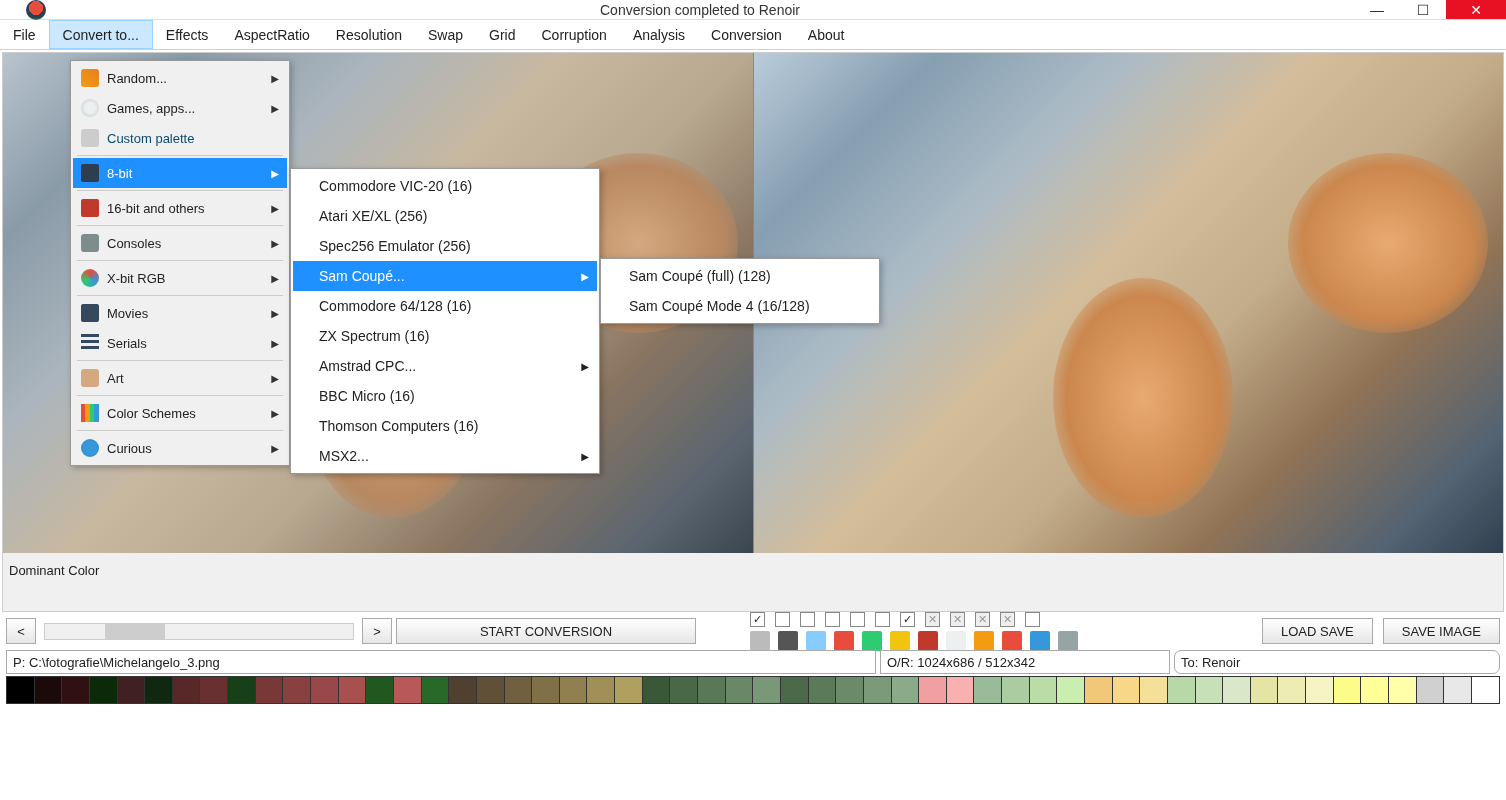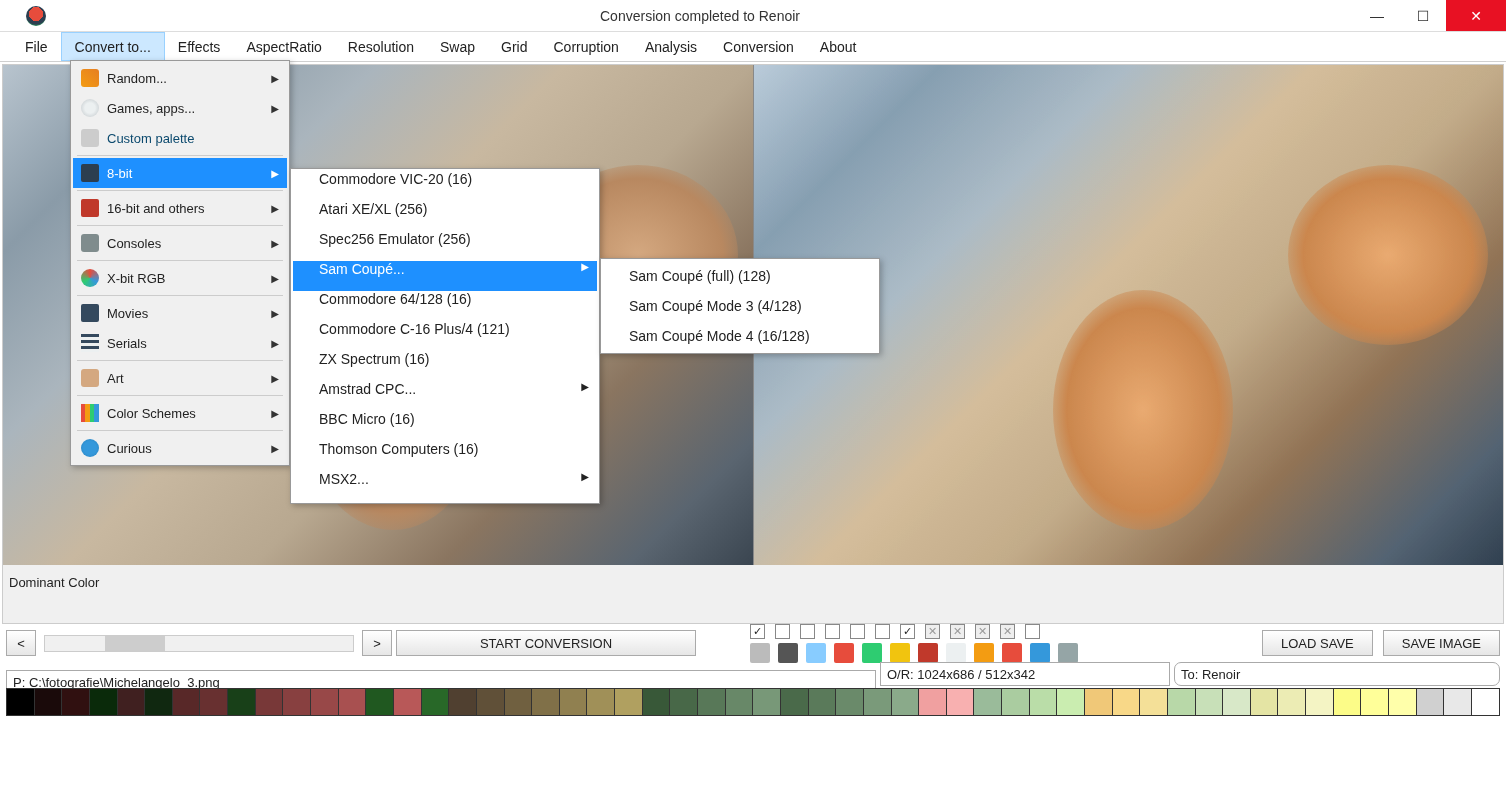--- a/index.html
+++ b/index.html
@@ -1,63 +1,63 @@
 <!DOCTYPE html>
 <html><head>
 <meta charset="utf-8">
 <style>
 *{box-sizing:border-box;margin:0;padding:0;}
 body{font-family:"Segoe UI",Tahoma,sans-serif;font-size:13px;background:#fff;color:#222;overflow:hidden;width:1506px;height:800px;position:relative;}
-.titlebar{height:32px;display:flex;align-items:center;border-bottom:1px solid #ddd;position:relative;padding-left:18px;}
+.titlebar{height:20px;display:flex;align-items:center;border-bottom:1px solid #ddd;position:relative;padding-left:18px;}
 .titlebar .app-icon{width:20px;height:20px;margin-left:8px;background:radial-gradient(circle at 50% 40%,#e74c3c 0 45%,#2c3e50 45% 65%,#27ae60 80%);border-radius:50%;}
 .titlebar .title{flex:1;text-align:center;font-size:14px;color:#333;}
 .winbtns{display:flex;height:100%;}
 .winbtn{width:46px;display:flex;align-items:center;justify-content:center;font-size:14px;color:#333;}
 .winbtn.close{background:#e81123;color:#fff;width:60px;}
-.menubar{height:30px;display:flex;align-items:stretch;border-bottom:1px solid #d0d0d0;padding:0 12px;}
+.menubar{height:30px;display:flex;align-items:stretch;border-bottom:1px solid #d0d0d0;padding:0 0;}
 .menubar .mitem{padding:0 13px;display:flex;align-items:center;font-size:14px;color:#222;cursor:default;}
 .menubar .mitem.active{background:#cce8ff;border:1px solid #99d1ff;}
 .content{position:relative;height:560px;background:#f0f0f0;border:1px solid #ccc;margin:2px;}
 .imgpane{display:flex;height:500px;}
 .half{flex:1;position:relative;overflow:hidden;background:linear-gradient(135deg,#b8c4ce 0%,#8a9ba8 15%,#aab5bd 30%,#c8b8a0 45%,#b8a890 60%,#8a7560 75%,#5a6570 90%,#3a4550 100%);border-right:1px solid #888;}
 .half:last-child{border-right:none;filter:saturate(1.3) contrast(1.1);}
 .figure{position:absolute;background:radial-gradient(ellipse,#d4a880 0%,#b88860 60%,transparent 80%);border-radius:50%;}
 .f1{width:180px;height:240px;left:40%;top:45%;}
 .f2{width:200px;height:180px;right:2%;top:20%;}
 .dominant{position:absolute;left:6px;top:510px;font-size:13px;color:#222;}
 .dropdown{position:absolute;left:70px;top:60px;width:220px;background:#f0f0f0;border:1px solid #999;box-shadow:2px 2px 6px rgba(0,0,0,.25);z-index:10;padding:2px;}
 .ditem{height:30px;display:flex;align-items:center;padding:0 8px;position:relative;cursor:default;}
 .ditem .icon{width:18px;height:18px;margin-right:8px;flex-shrink:0;}
 .ditem .arrow{position:absolute;right:8px;font-size:10px;color:#333;}
 .ditem.sel{background:#1e90ff;color:#fff;}
 .ditem.sel .arrow{color:#fff;}
 .ditem.disabled{color:#0c4a6e;}
 .dsep{height:1px;background:#ccc;margin:2px 4px;}
 .submenu1{position:absolute;left:290px;top:168px;width:310px;background:#fff;border:1px solid #999;box-shadow:2px 2px 6px rgba(0,0,0,.25);z-index:11;padding:2px;}
-.submenu1 .sitem{height:30px;display:flex;align-items:flex-start;padding:0 26px;font-size:14px;position:relative;cursor:default;}
+.submenu1 .sitem{height:30px;display:flex;align-items:center;padding:0 26px;font-size:14px;position:relative;cursor:default;}
 .submenu1 .sitem.sel{background:#1e90ff;color:#fff;}
 .submenu1 .sitem .arrow{position:absolute;right:8px;font-size:10px;}
 .submenu2{position:absolute;left:600px;top:258px;width:280px;background:#fff;border:1px solid #999;box-shadow:2px 2px 6px rgba(0,0,0,.25);z-index:12;padding:2px;}
 .submenu2 .sitem{height:30px;display:flex;align-items:center;padding:0 26px;font-size:14px;cursor:default;}
 .bottombar{height:60px;padding:2px 6px;}
 .ctrlrow{display:flex;align-items:center;height:30px;gap:4px;}
 .navbtn{width:30px;height:26px;border:1px solid #aaa;background:linear-gradient(#fff,#e6e6e6);display:flex;align-items:center;justify-content:center;font-size:13px;}
 .scrollgap{flex:0 0 310px;height:17px;background:#f0f0f0;border:1px solid #ccc;margin:0 4px;position:relative;}
 .scrollgap .thumb{position:absolute;left:60px;width:60px;height:100%;background:#cdcdcd;}
 .startbtn{flex:0 0 300px;height:26px;border:1px solid #aaa;background:linear-gradient(#fff,#e6e6e6);display:flex;align-items:center;justify-content:center;font-size:13px;}
 .checkrow{display:flex;gap:10px;margin-left:30px;}
 .cb{width:15px;height:15px;border:1px solid #888;background:#fff;display:flex;align-items:center;justify-content:center;font-size:11px;}
 .cb.x{background:#eee;color:#999;}
 .iconrow{display:flex;gap:8px;margin-left:30px;}
 .tbicon{width:20px;height:20px;border-radius:2px;}
 .bigbtn{height:26px;padding:0 18px;border:1px solid #aaa;background:linear-gradient(#fff,#e6e6e6);display:flex;align-items:center;justify-content:center;font-size:13px;margin-left:auto;}
 .bigbtn+.bigbtn{margin-left:6px;}
 .statusrow{display:flex;margin-top:4px;gap:4px;}
 .statusbox{height:24px;border:1px solid #aaa;background:#fff;padding:2px 6px;font-size:13px;display:flex;align-items:center;}
-.statusbox.p{flex:0 0 870px;margin-top:8px;}
+.statusbox.p{flex:0 0 870px;}
 .statusbox.o{flex:0 0 290px;}
 .statusbox.t{flex:1;border-radius:7px;}
 .palette{height:32px;padding:2px 6px;display:flex;}
 .sw{flex:1;border:1px solid #333;border-right:none;}
 .sw:last-child{border-right:1px solid #333;}
 .ic-dice{background:linear-gradient(45deg,#f39c12,#e67e22);border-radius:3px;}
 .ic-joy{background:radial-gradient(circle,#ecf0f1 40%,#bdc3c7);border-radius:50%;}
 .ic-pal{background:#ccc;border-radius:3px;}
 .ic-chip{background:#2c3e50;border-radius:2px;}
 .ic-disk{background:#c0392b;border-radius:2px;}
@@ -190,43 +190,39 @@
       <span>Spec256 Emulator (256)</span>
     </div>
     <div class="sitem sel">
       <span>Sam Coupé...</span>
       <span class="arrow">▶</span>
     </div>
     <div class="sitem">
       <span>Commodore 64/128 (16)</span>
     </div>
     <div class="sitem">
-      <span>Commodore C-16  Plus/4 (121)</span>
-    </div>
-    <div class="sitem">
       <span>ZX Spectrum (16)</span>
     </div>
     <div class="sitem">
       <span>Amstrad CPC...</span>
       <span class="arrow">▶</span>
     </div>
     <div class="sitem">
       <span>BBC Micro (16)</span>
     </div>
     <div class="sitem">
       <span>Thomson Computers (16)</span>
     </div>
     <div class="sitem">
       <span>MSX2...</span>
       <span class="arrow">▶</span>
     </div>
   </div>
 <div class="submenu2" id="submenu2">
     <div class="sitem">Sam Coupé (full) (128)</div>
-    <div class="sitem">Sam Coupé Mode 3 (4/128)</div>
     <div class="sitem">Sam Coupé Mode 4 (16/128)</div>
   </div>
 
 <div class="bottombar">
   <div class="ctrlrow">
     <div class="navbtn">&lt;</div>
     <div class="scrollgap">
         <div class="thumb"></div>
       </div>
     <div class="navbtn">&gt;</div>

